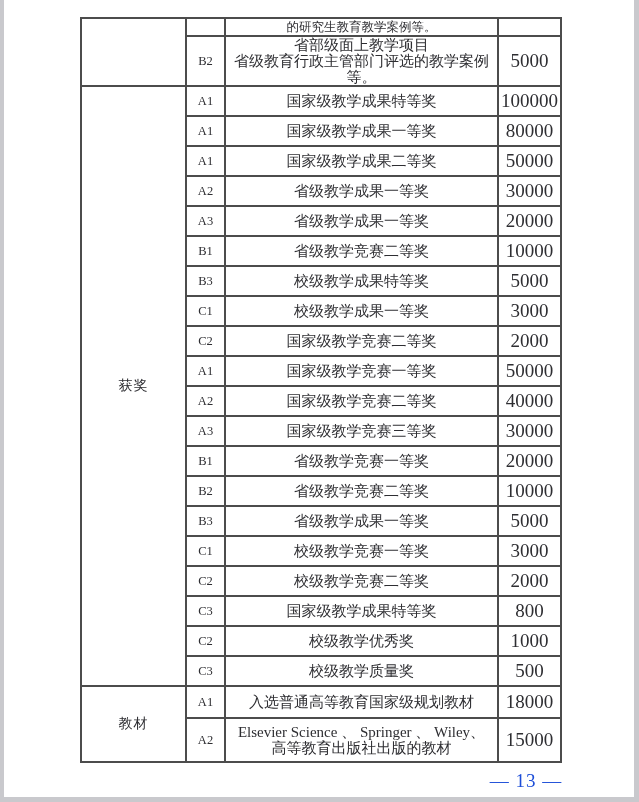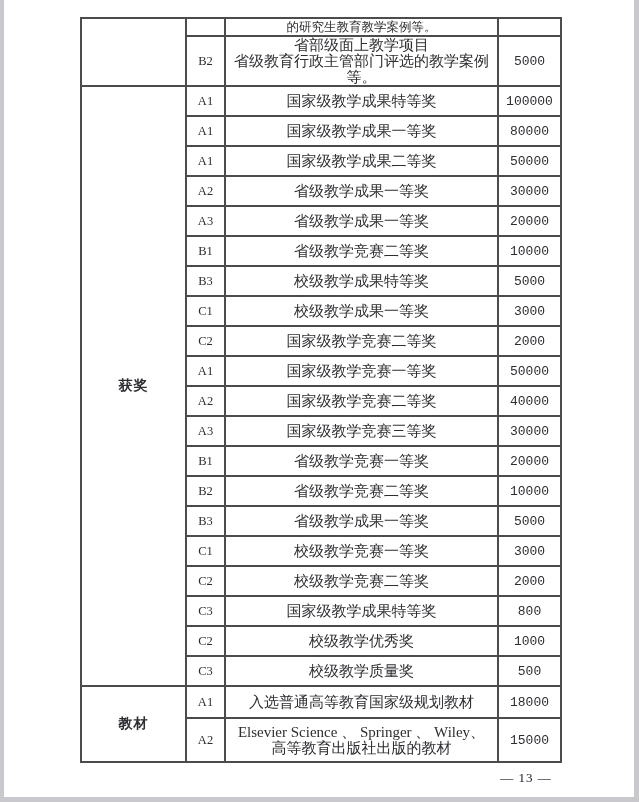--- a/index.html
+++ b/index.html
@@ -33,52 +33,51 @@
   table.doc-table td {
     border: 2px solid #4c4c4c;
     padding: 0 2px;
     text-align: center;
     vertical-align: middle;
     color: #2e2e32;
     overflow: hidden;
   }
   
   td.col-category {
-    font-weight: bold;
+    font-weight: normal;
     font-size: 14px;
     letter-spacing: 1px;
   }
   td.col-level {
     font-size: 12.5px;
     margin-left: 40px;
   }
   td.col-desc {
     font-size: 15px;
     line-height: 16px;
   }
   td.col-amount {
-    font-size: 13px;
-    font-family: Liberation Mono, monospace;
+    font-size: 19px;
   }
   
   tbody tr { height: 30px; }
   tbody tr:nth-child(1) { height: 18px; }
   tbody tr:nth-child(1) td.col-desc { font-size: 12.5px; line-height: 14px; }
   tbody tr:nth-child(2) { height: 34px; }
   tbody tr:nth-child(23) { height: 32px; }
   tbody tr:nth-child(24) { height: 44px; }
   .desc-line { display: block; }
   .page-number {
     position: absolute;
     left: 462px;
     top: 770px;
     width: 120px;
     text-align: center;
-    font-size: 13px;
-    color: #0f172a;
+    font-size: 19px;
+    color: #1d4ed8;
     letter-spacing: 1px;
   }
 </style>
 </head>
 <body>
 
 <div class="page">
 
   <table class="doc-table">
     <colgroup>

